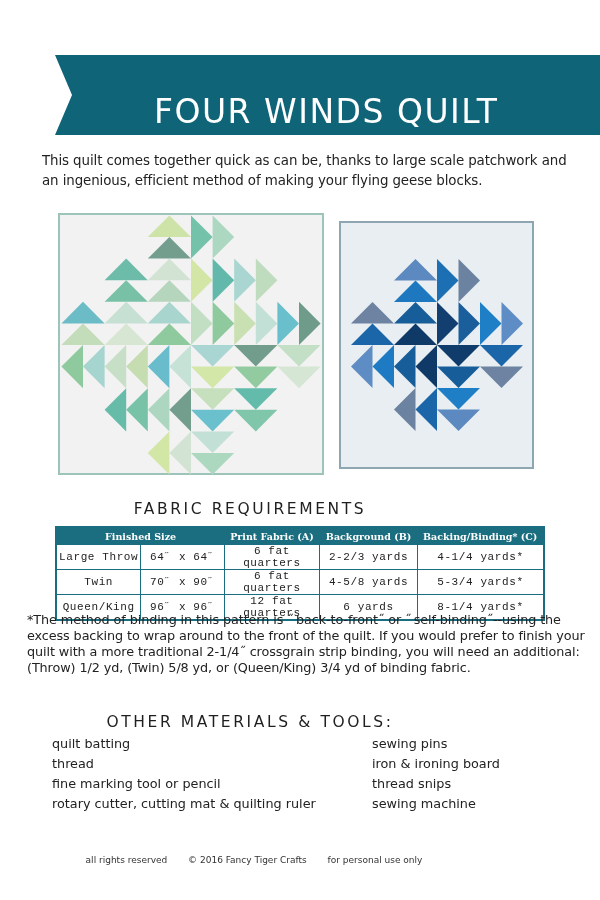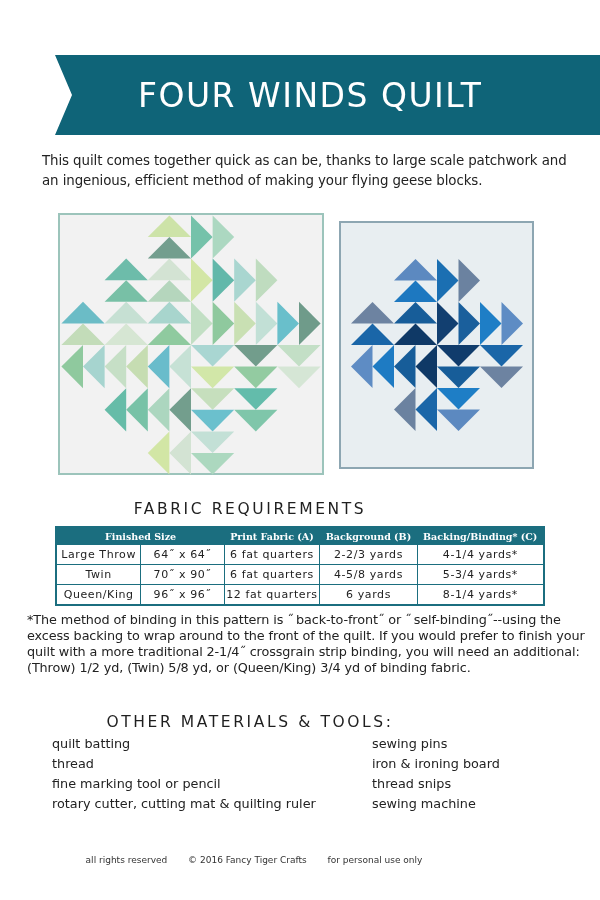--- a/index.html
+++ b/index.html
@@ -28,40 +28,40 @@
   }
   table.fabric {
     position: absolute; left: 55px; top: 526px; width: 490px; border-collapse: collapse;
     border: 2px solid #1b6e7f; font-size: 11px; padding-left: 32px;
   }
   table.fabric th {
     background: #1b6e7f; color: #fff; font-family: "DejaVu Serif", serif; font-weight: bold;
     font-size: 9.5px; height: 16px; padding: 0; text-align: center;
   }
   table.fabric td {
-    border: 1.5px solid #1b6e7f; height: 19px; padding: 0; text-align: center; color: #222; letter-spacing: 0.6px;
+    border: 1.5px solid #1b6e7f; height: 19px; padding: 0; text-align: center; color: #222; letter-spacing: 0.6px; font-family: Liberation Mono, monospace;
   }
   .footnote {
     position: absolute; left: 27px; top: 612px; width: 560px; font-size: 12.8px; line-height: 16px; color: #222;
     letter-spacing: -0.1px;
   }
   .materials { position: absolute; top: 734px; font-size: 12.8px; line-height: 20px; color: #222; }
   .materials.left { left: 52px; }
   .materials.right { left: 372px; }
   .materials div { white-space: nowrap; }
   .footer {
     position: absolute; top: 855px; left: 0; width: 508px; text-align: center; font-size: 9px; color: #333;
   }
   .footer span { margin: 0 9px; }
 </style>
 </head>
 <body>
 
 <div class="banner"></div>
-<h1 class="banner-title" style="margin:0">FOUR WINDS QUILT</h1>
+<h1 class="banner-title" style="margin:16px">FOUR WINDS QUILT</h1>
 
 <p class="intro" style="margin:0">This quilt comes together quick as can be, thanks to large scale patchwork and an ingenious, efficient method of making your flying geese blocks.</p>
 
 <svg class="quilt-svg" id="quilt-large" width="600" height="900" style="left:0;top:0;pointer-events:none;">
     <rect x="59" y="214" width="264" height="260" fill="#f2f2f2" stroke="#9cc4bb" stroke-width="2"></rect>
     <polygon points="147.8,236.99999999999997 191,236.99999999999997 169.4,215.39999999999998" fill="#cde3a8"></polygon>
     <polygon points="147.8,258.6 191,258.6 169.4,237" fill="#739e8e"></polygon>
     <polygon points="104.6,280.20000000000005 147.8,280.20000000000005 126.19999999999999,258.6" fill="#6dbcaa"></polygon>
     <polygon points="147.8,280.20000000000005 191,280.20000000000005 169.4,258.6" fill="#d3e3d3"></polygon>
     <polygon points="104.6,301.8 147.8,301.8 126.19999999999999,280.2" fill="#78c0a6"></polygon>

